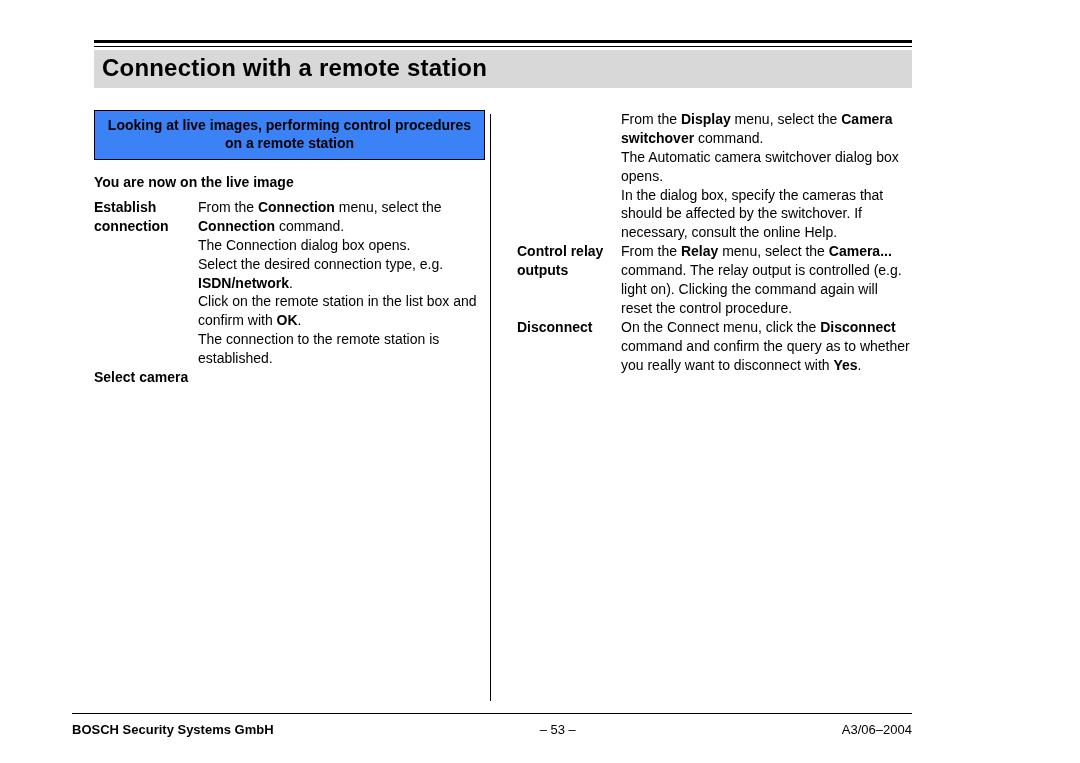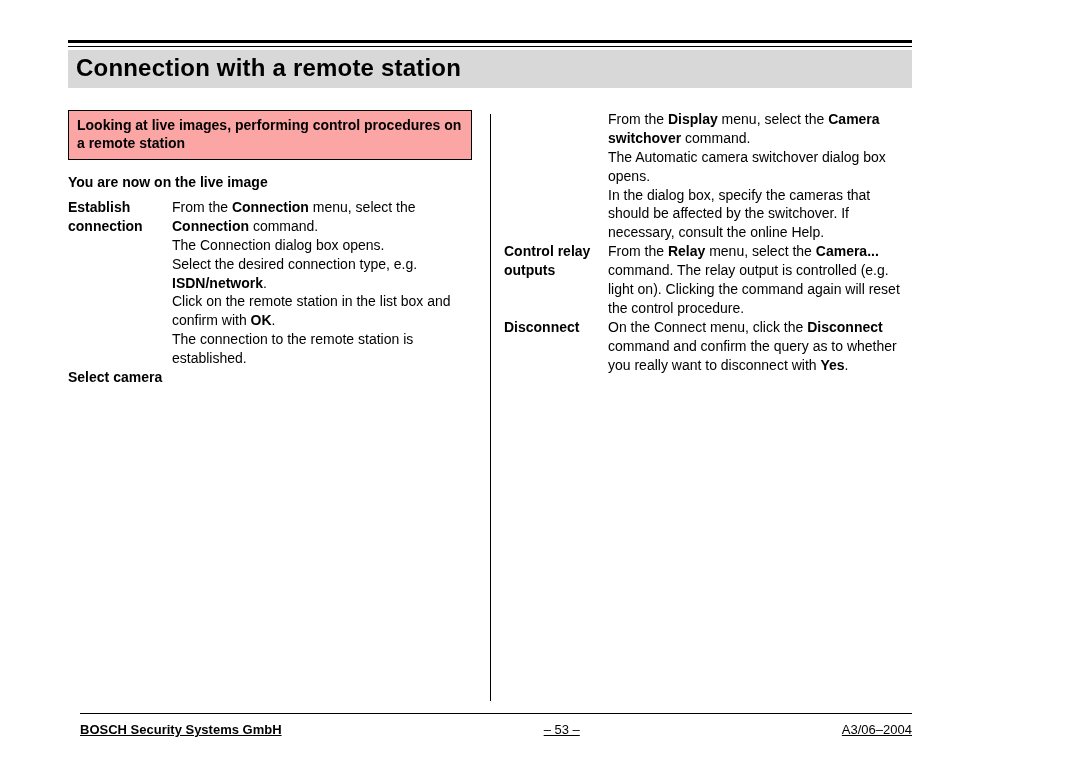--- a/index.html
+++ b/index.html
@@ -5,49 +5,49 @@
   * { box-sizing: border-box; }
   html, body { margin:0; padding:0; }
   body {
     width:1080px; height:763px;
     font-family: Arial, Helvetica, sans-serif;
     font-size:14px; color:#000; background:#fff;
     position:relative;
   }
   .page {
     position:absolute; left:0; top:0; width:980px; height:763px;
-    padding:40px 68px 34px 68px;
+    padding:40px 68px 34px 94px;
   }
   .rule-thick { border-top:3px solid #000; margin-bottom:3px; }
   .rule-thin  { border-top:1px solid #000; }
   .title-bar {
     background:#d8d8d8; padding:4px 10px 6px 8px; margin-top:3px;
     font-weight:bold; font-size:24px; letter-spacing:0.2px;
     font-family: Arial, Helvetica, sans-serif;
   }
   .columns {
     display:flex; margin-top:22px; height:590px;
   }
   .col { width:50%; position:relative; }
   .col-left  { padding-right:18px; }
   .col-right { padding-left:14px; }
   .divider {
     position:absolute; top:114px; bottom:62px; left:50%;
     border-left:1px solid #000;
   }
   .box {
-    border:1.5px solid #000; background:#fca5a5;
-    padding:6px 8px 7px 8px; font-weight:bold; line-height:1.25;
+    border:1.5px solid #000; background:#3b82f6;
+    padding:6px 8px 7px 8px; font-weight:bold; line-height:1.25;text-align:center;
   }
   .sub { font-weight:bold; margin:14px 0 8px 0; }
   .row { display:flex; margin-bottom:0; }
   .lab { width:104px; flex:0 0 104px; font-weight:bold; line-height:1.35; padding-right:4px;}
   .txt { flex:1; line-height:1.35; }
   .footer {
-    position:absolute; left:80px; right:68px; bottom:26px;text-decoration:underline;
+    position:absolute; left:72px; right:68px; bottom:26px;
   }
   .footer-line { border-top:1px solid #000; }
   .footer-row {
     display:flex; justify-content:space-between; font-size:13px;
     padding-top:8px;
   }
   .footer-left  { font-weight:bold; }
   .footer-mid   { }
   .footer-right { }
 </style>

